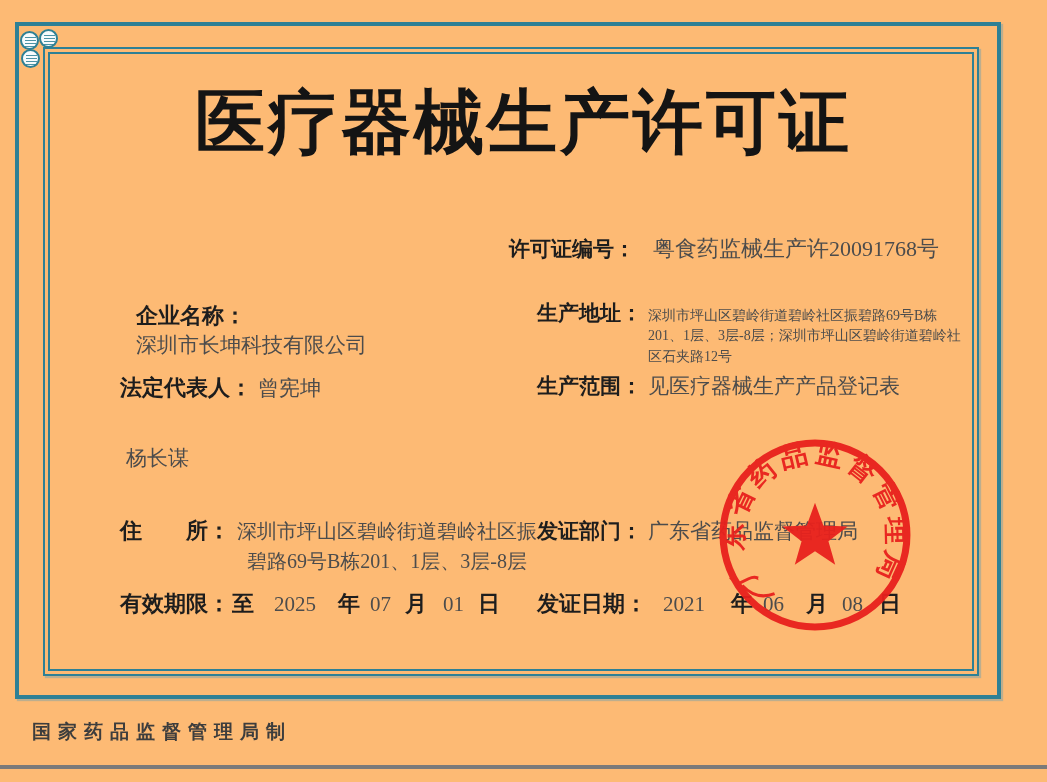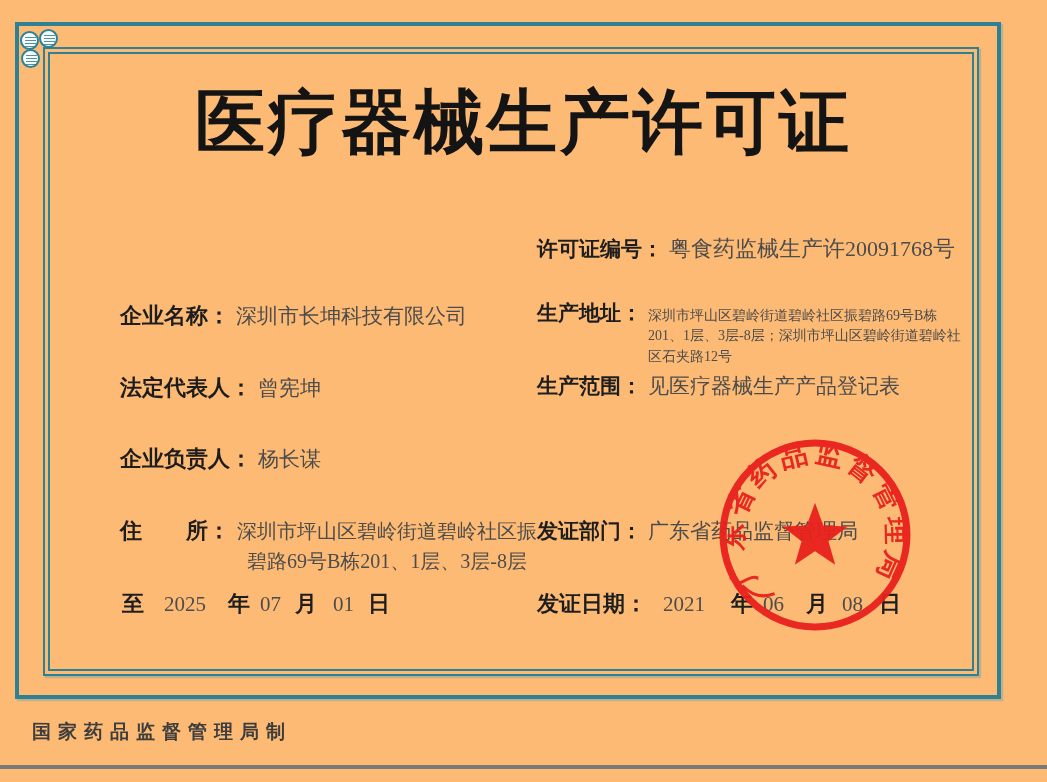--- a/index.html
+++ b/index.html
@@ -27,22 +27,22 @@
   .cs1{left:20px;top:31px;} .cs2{left:39px;top:29px;} .cs3{left:21px;top:49px;}
 
   .title{position:absolute;left:0;right:0;top:76px;text-align:center;
     font-size:70px;font-weight:bold;letter-spacing:3px;color:#141414;
     font-family:"Liberation Sans",sans-serif;}
 
   .row{position:absolute;display:flex;align-items:baseline;white-space:nowrap;}
   .lbl{font-weight:bold;color:var(--ink);font-size:22px;}
   .val{font-family:"Liberation Serif",serif;color:var(--val);font-size:21px;margin-left:6px;}
 
-  .r-license{left:537px;top:234px;} .r-license .lbl{font-size:21px;} .r-license .val{font-size:22px;}
-  .r-company{left:120px;top:301px;}
+  .r-license{left:509px;top:234px;gap:12px;} .r-license .lbl{font-size:21px;} .r-license .val{font-size:22px;}
+  .r-company{left:130px;top:301px;flex-direction:column;}
   .r-prod{left:537px;top:299px;} .r-prod .lbl{font-size:21px;}
   .r-prod .val{font-size:14px;width:322px;line-height:1.45;white-space:normal;}
   .r-legal{left:120px;top:373px;}
   .r-scope{left:537px;top:372px;} .r-scope .lbl{font-size:21px;}
   .r-manager{left:120px;top:444px;}
   .r-res{left:120px;top:516px;text-align:center;}
   .r-res .val{font-size:20px;width:302px;line-height:1.5;white-space:normal;}
   .r-issuer{left:537px;top:517px;} .r-issuer .lbl{font-size:21px;}
   .r-valid{left:120px;top:589px;}
   .r-issue{left:537px;top:589px;}
@@ -91,35 +91,35 @@
     <span class="lbl">生产范围：</span>
     <span class="val">见医疗器械生产产品登记表</span>
   </div>
 
   <div class="row r-legal">
     <span class="lbl">法定代表人：</span>
     <span class="val">曾宪坤</span>
   </div>
 
   <div class="row r-manager">
-    <span class="lbl">企业负责人：</span>
     <span class="val">杨长谋</span>
   </div>
 
   <div class="row r-res">
     <span class="lbl">住　　所：</span>
     <span class="val">深圳市坪山区碧岭街道碧岭社区振碧路69号B栋201、1层、3层-8层</span>
   </div>
 
   <div class="row r-issuer">
     <span class="lbl">发证部门：</span>
     <span class="val">广东省药品监督管理局</span>
   </div>
 
   <div class="row r-valid">
+    <span class="lbl">有效期限：</span>
     <span class="lbl m2">至</span>
     <span class="num m20">2025</span>
     <span class="lbl m22">年</span>
     <span class="num m10">07</span>
     <span class="lbl m14">月</span>
     <span class="num m16">01</span>
     <span class="lbl m14">日</span>
   </div>
 
   <div class="row r-issue">

